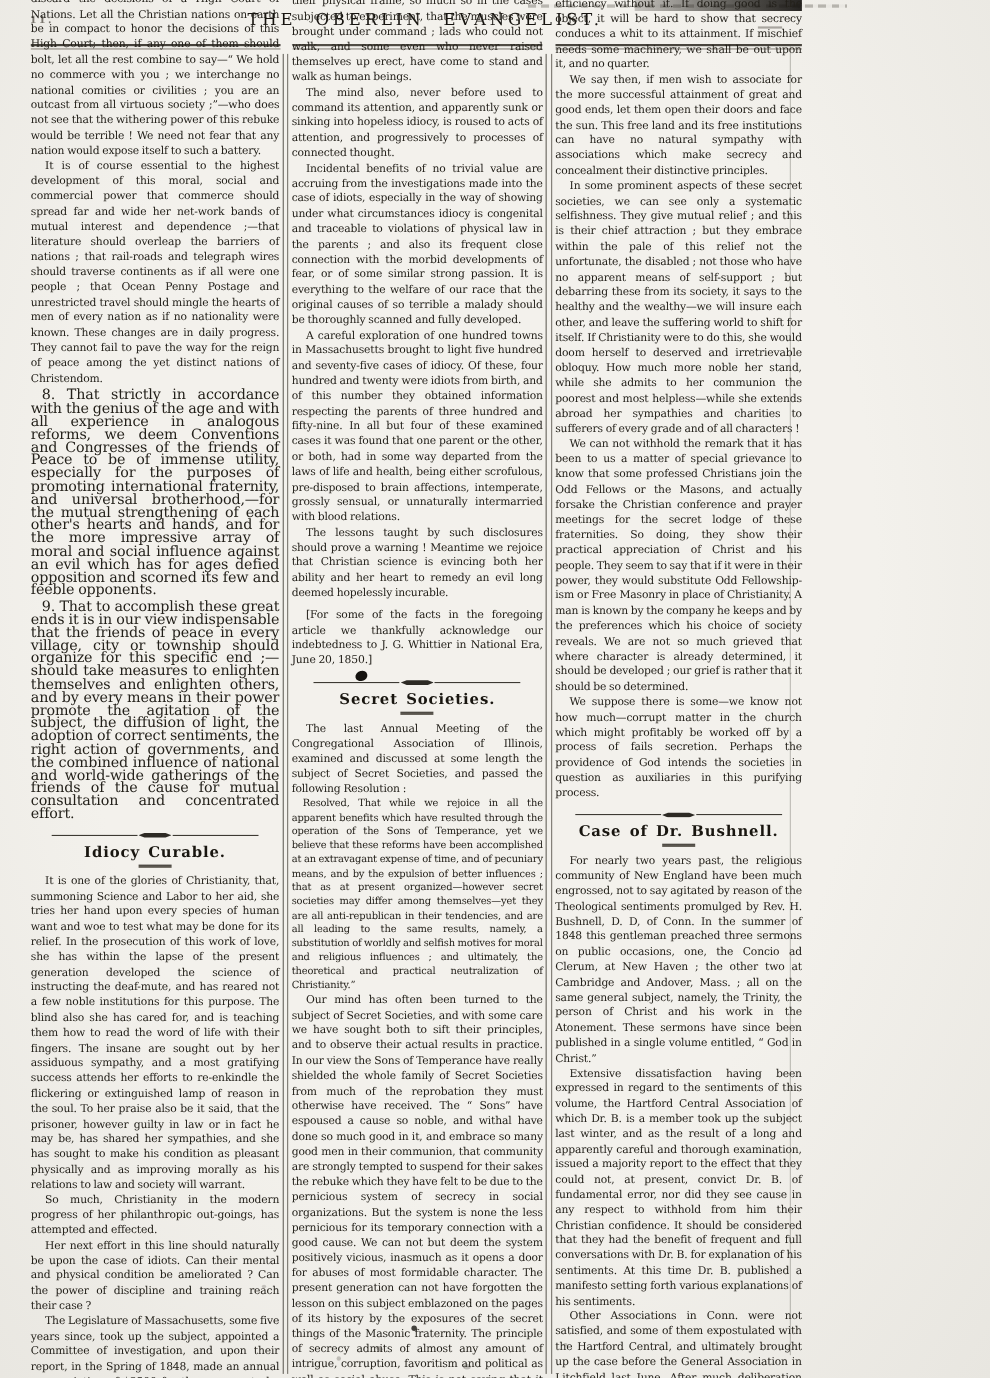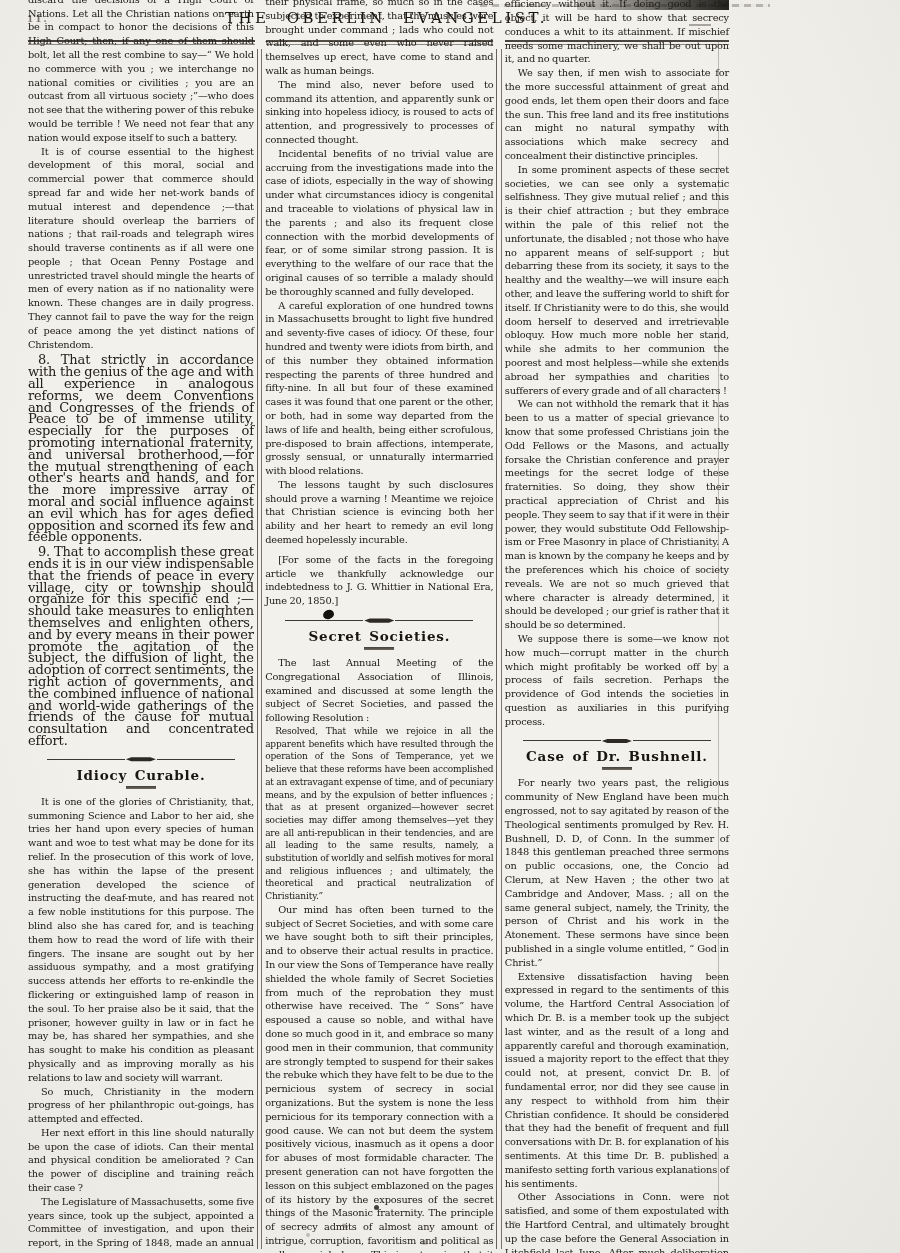--- a/index.html
+++ b/index.html
@@ -151,21 +151,21 @@
       <div class="title-rule"></div>
       <p class="para">The last Annual Meeting of the Congregational Association of Illinois, examined and discussed at some length the subject of Secret Societies, and passed the following Resolution :</p>
       <p class="para small2">Resolved, That while we rejoice in all the apparent benefits which have resulted through the operation of the Sons of Temperance, yet we believe that these reforms have been accomplished at an extravagant expense of time, and of pecuniary means, and by the expulsion of better influences ; that as at present organized—however secret societies may differ among themselves—yet they are all anti-republican in their tendencies, and are all leading to the same results, namely, a substitution of worldly and selfish motives for moral and religious influences ; and ultimately, the theoretical and practical neutralization of Christianity.”</p>
       <p class="para">Our mind has often been turned to the subject of Secret Societies, and with some care we have sought both to sift their principles, and to observe their actual results in practice.  In our view the Sons of Temperance have really shielded the whole family of Secret Societies from much of the reprobation they must otherwise have received.  The “ Sons” have espoused a cause so noble, and withal have done so much good in it, and embrace so many good men in their communion, that community are strongly tempted to suspend for their sakes the rebuke which they have felt to be due to the pernicious system of secrecy in social organizations.  But the system is none the less pernicious for its temporary connection with a good cause.  We can not but deem the system positively vicious, inasmuch as it opens a door for abuses of most formidable character.  The present generation can not have forgotten the lesson on this subject emblazoned on the pages of its history by the exposures of the secret things of the Masonic fraternity.  The principle of secrecy admits of almost any amount of intrigue, corruption, favoritism and political as well as social abuse. This is not saying that it always is abused to evil ; it only affirms that such abuse is provided for in the very system, and only propitious occasions are needed to develop it.</p>
     </section>
 
     <div class="colsep"></div>
 
     <section class="col c3">
       <p class="para cont">Furthermore, we see no demand for this principle. Societies can work with abundant efficiency without it. If doing good is the object, it will be hard to show that secrecy conduces a whit to its attainment.  If mischief needs some machinery, we shall be out upon it, and no quarter.</p>
-      <p class="para">We say then, if men wish to associate for the more successful attainment of great and good ends, let them open their doors and face the sun.  This free land and its free institutions can might no natural sympathy with associations which make secrecy and concealment their distinctive principles.</p>
+      <p class="para">We say then, if men wish to associate for the more successful attainment of great and good ends, let them open their doors and face the sun.  This free land and its free institutions can have no natural sympathy with associations which make secrecy and concealment their distinctive principles.</p>
       <p class="para">In some prominent aspects of these secret societies, we can see only a systematic selfishness.  They give mutual relief ; and this is their chief attraction ; but they embrace within the pale of this relief not the unfortunate, the disabled ; not those who have no apparent means of self-support ; but debarring these from its society, it says to the healthy and the wealthy—we will insure each other, and leave the suffering world to shift for itself.  If Christianity were to do this, she would doom herself to deserved and irretrievable obloquy.  How much more noble her stand, while she admits to her communion the poorest and most helpless—while she extends abroad her sympathies and charities to sufferers of every grade and of all characters !</p>
       <p class="para">We can not withhold the remark that it has been to us a matter of special grievance to know that some professed Christians join the Odd Fellows or the Masons, and actually forsake the Christian conference and prayer meetings for the secret lodge of these fraternities.  So doing, they show their practical appreciation of Christ and his people.  They seem to say that if it were in their power, they would substitute Odd Fellowship-ism or Free Masonry in place of Christianity.  A man is known by the company he keeps and by the preferences which his choice of society reveals.  We are not so much grieved that where character is already determined, it should be developed ; our grief is rather that it should be so determined.</p>
       <p class="para">We suppose there is some—we know not how much—corrupt matter in the church which might profitably be worked off by a process of fails secretion.  Perhaps the providence of God intends the societies in question as auxiliaries in this purifying process.</p>
       <div class="divider">
         <span class="dline"></span>
         <span class="dmond"></span>
         <span class="dline"></span>
       </div>
       <h2 class="article-title">Case of Dr. Bushnell.</h2>
       <div class="title-rule"></div>

